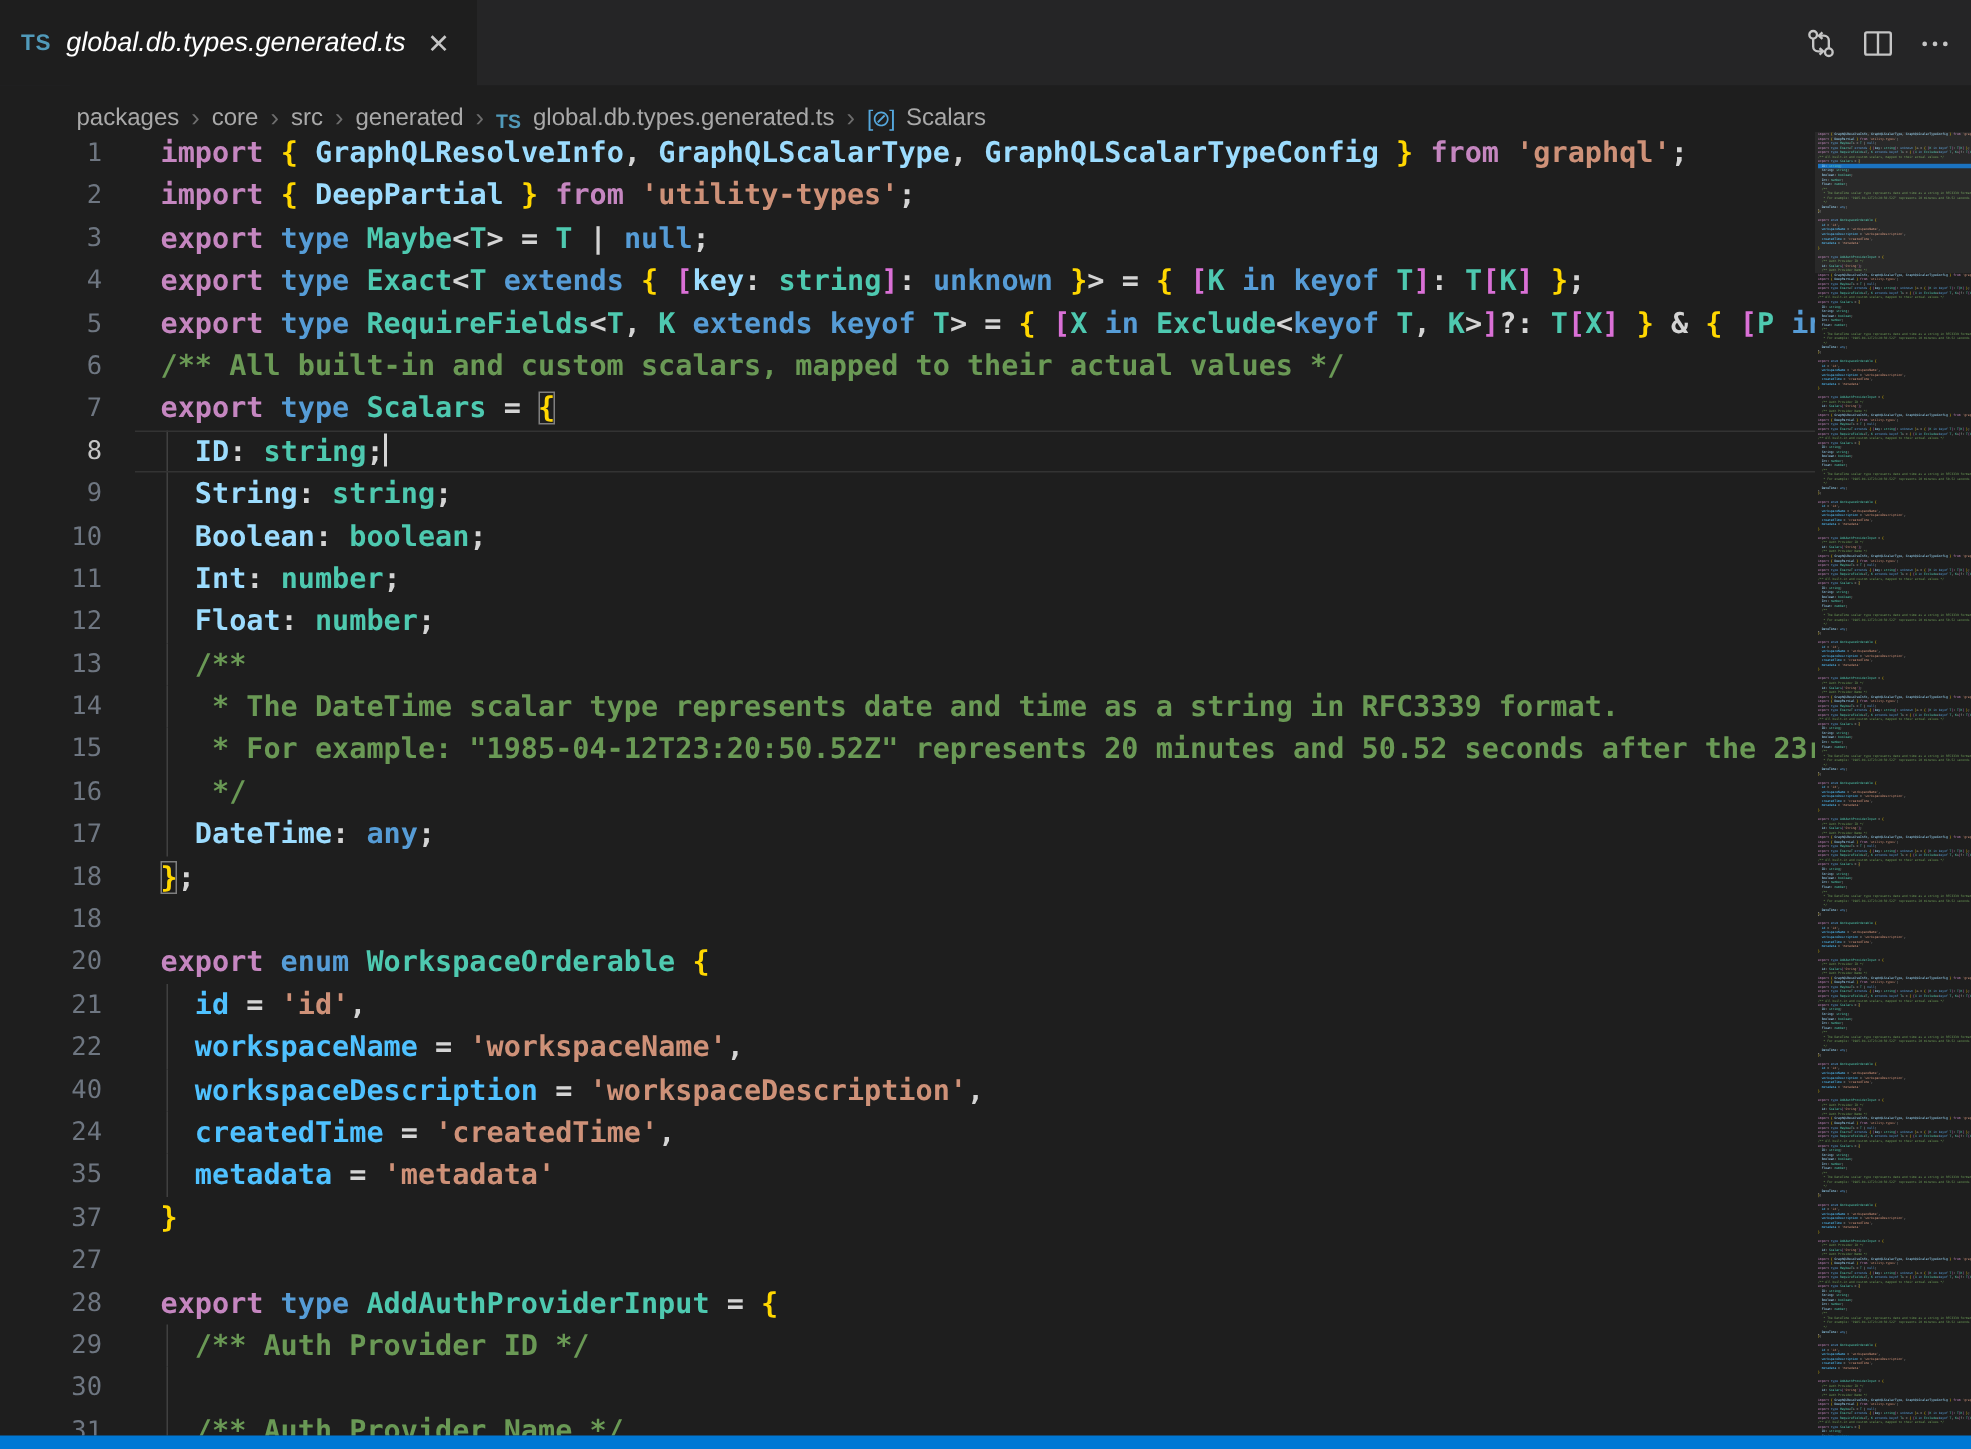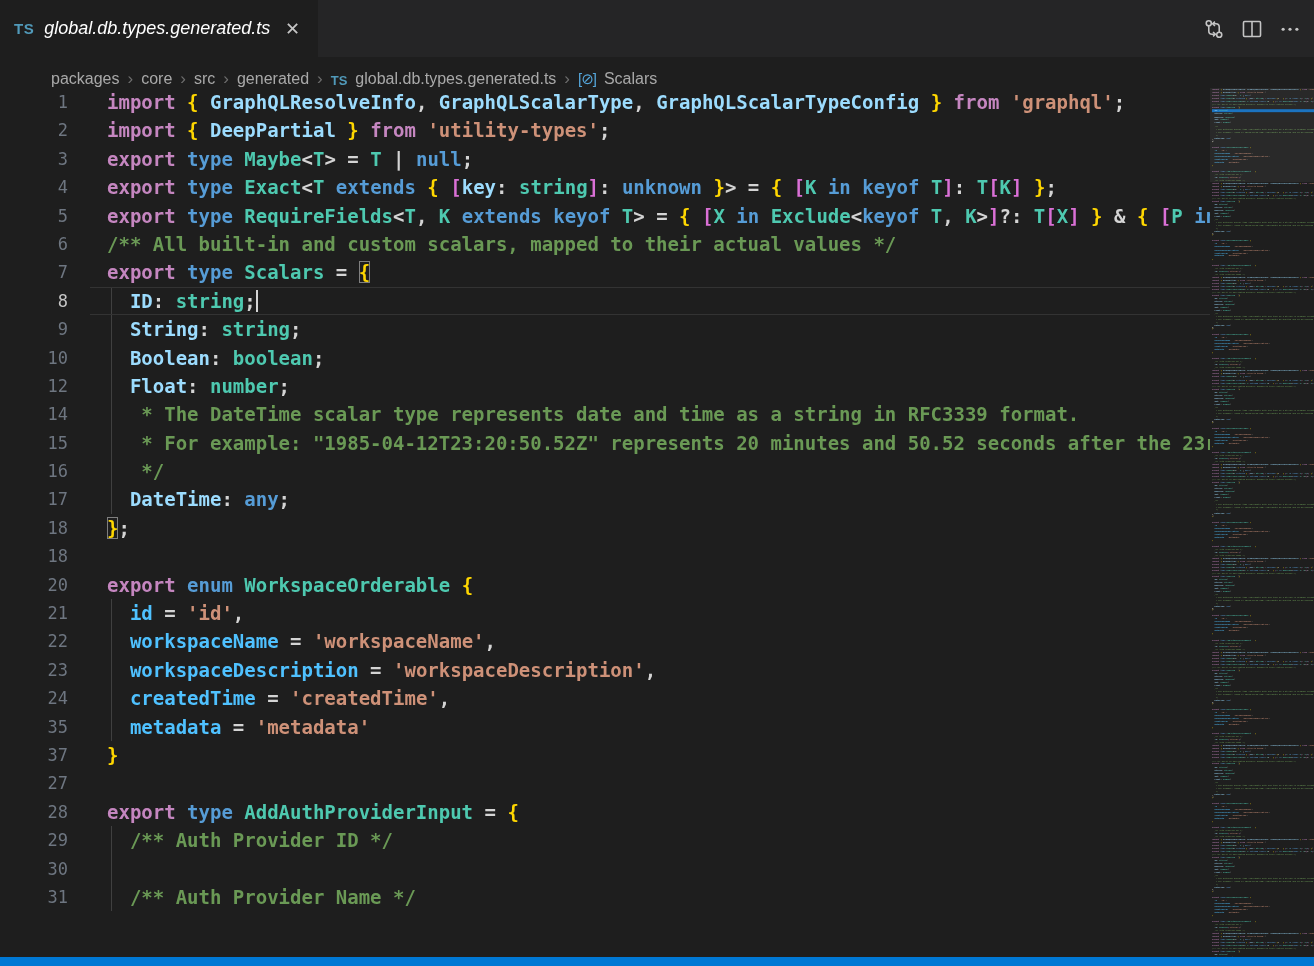--- a/index.html
+++ b/index.html
@@ -147,24 +147,32 @@
       </div>
       <div class="row guide">
         <span class="ln">9</span>
         <span class="code"><span class="tk-vr">  String</span><span class="tk-pn">: </span><span class="tk-ty">string</span><span class="tk-pn">;</span></span>
       </div>
       <div class="row guide">
         <span class="ln">10</span>
         <span class="code"><span class="tk-vr">  Boolean</span><span class="tk-pn">: </span><span class="tk-ty">boolean</span><span class="tk-pn">;</span></span>
       </div>
       <div class="row guide">
+        <span class="ln">11</span>
+        <span class="code"><span class="tk-vr">  Int</span><span class="tk-pn">: </span><span class="tk-ty">number</span><span class="tk-pn">;</span></span>
+      </div>
+      <div class="row guide">
         <span class="ln">12</span>
         <span class="code"><span class="tk-vr">  Float</span><span class="tk-pn">: </span><span class="tk-ty">number</span><span class="tk-pn">;</span></span>
       </div>
       <div class="row guide">
+        <span class="ln">13</span>
+        <span class="code"><span class="tk-cm">  /**</span></span>
+      </div>
+      <div class="row guide">
         <span class="ln">14</span>
         <span class="code"><span class="tk-cm">   * The DateTime scalar type represents date and time as a string in RFC3339 format.</span></span>
       </div>
       <div class="row guide">
         <span class="ln">15</span>
         <span class="code"><span class="tk-cm">   * For example: "1985-04-12T23:20:50.52Z" represents 20 minutes and 50.52 seconds after the 23rd minute</span></span>
       </div>
       <div class="row guide">
         <span class="ln">16</span>
         <span class="code"><span class="tk-cm">   */</span></span>
@@ -187,21 +195,21 @@
       </div>
       <div class="row guide">
         <span class="ln">21</span>
         <span class="code"><span class="tk-en">  id</span><span class="tk-pn"> = </span><span class="tk-st">'id'</span><span class="tk-pn">,</span></span>
       </div>
       <div class="row guide">
         <span class="ln">22</span>
         <span class="code"><span class="tk-en">  workspaceName</span><span class="tk-pn"> = </span><span class="tk-st">'workspaceName'</span><span class="tk-pn">,</span></span>
       </div>
       <div class="row guide">
-        <span class="ln">23</span>
+        <span class="ln">40</span>
         <span class="code"><span class="tk-en">  workspaceDescription</span><span class="tk-pn"> = </span><span class="tk-st">'workspaceDescription'</span><span class="tk-pn">,</span></span>
       </div>
       <div class="row guide">
         <span class="ln">24</span>
         <span class="code"><span class="tk-en">  createdTime</span><span class="tk-pn"> = </span><span class="tk-st">'createdTime'</span><span class="tk-pn">,</span></span>
       </div>
       <div class="row guide">
         <span class="ln">35</span>
         <span class="code"><span class="tk-en">  metadata</span><span class="tk-pn"> = </span><span class="tk-st">'metadata'</span></span>
       </div>

